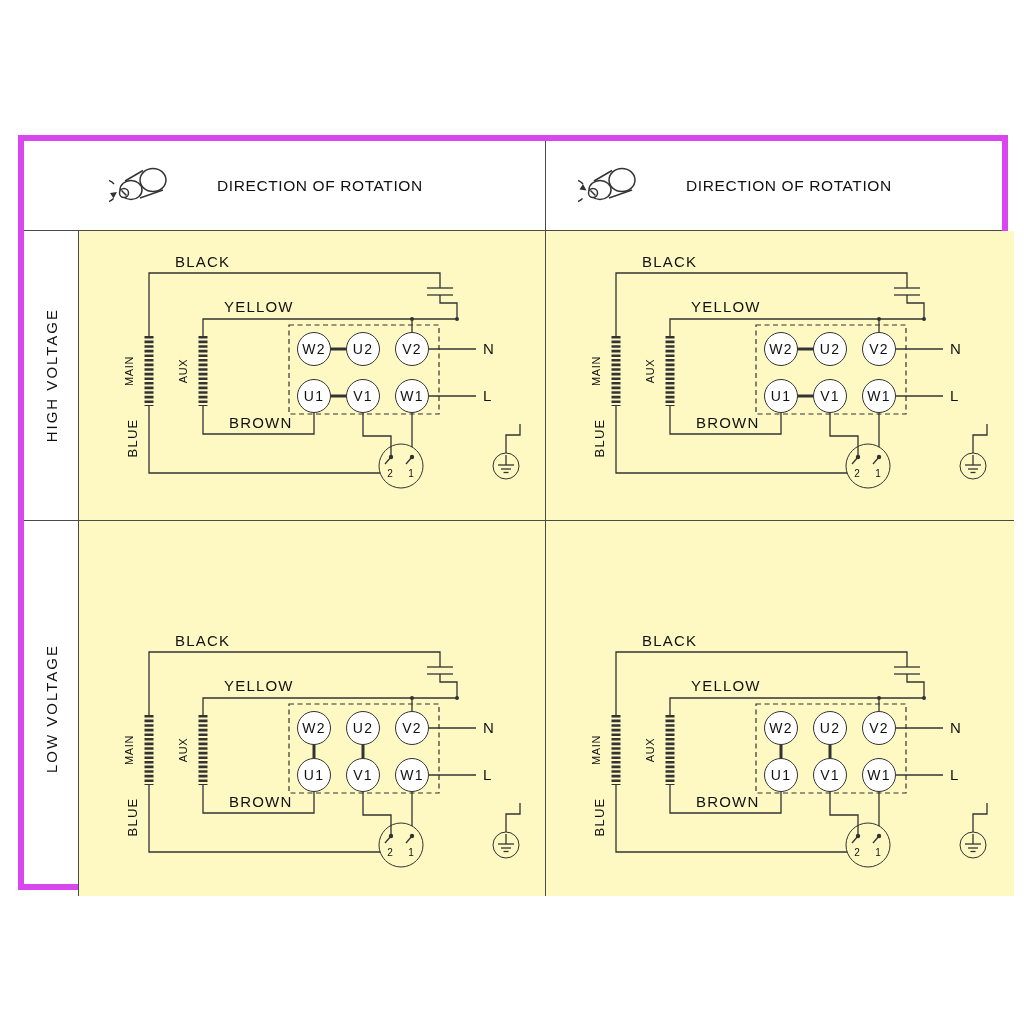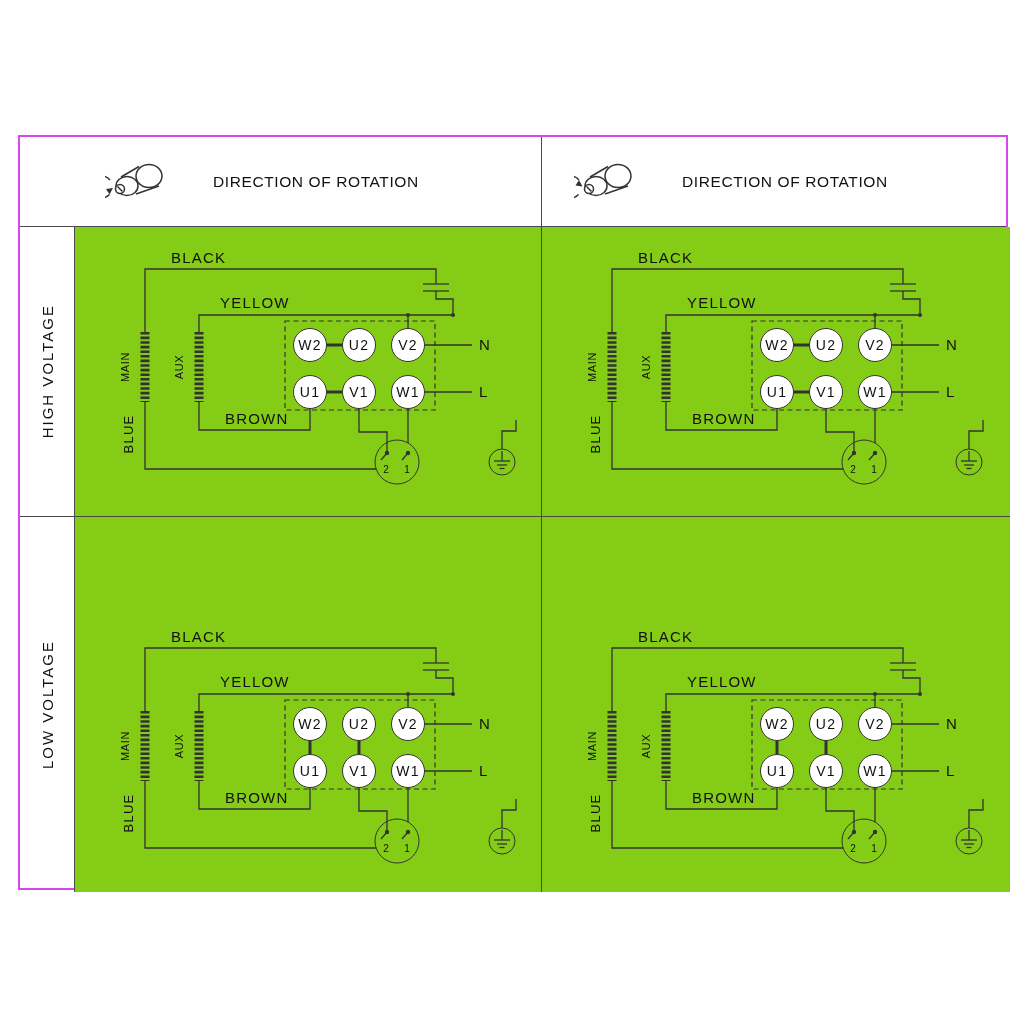--- a/index.html
+++ b/index.html
@@ -1,29 +1,29 @@
 <!DOCTYPE html>
 <html><head>
 <meta charset="utf-8">
 <style>
   html,body{margin:0;padding:0;background:#ffffff;}
   body{width:1024px;height:1024px;font-family:"Liberation Sans",sans-serif;color:#111;}
   .sheet{position:relative;width:1024px;height:1024px;background:#fff;overflow:hidden;}
-  .frame{position:absolute;left:18px;top:135px;width:990px;height:755px;border:2px solid #d946ef;background:#fff;box-sizing:border-box;}
+  .frame{position:absolute;left:18px;top:135px;width:990px;height:755px;border:6px solid #d946ef;background:#fff;box-sizing:border-box;}
   .header-row{position:absolute;left:0;top:0;width:100%;height:90px;border-bottom:1px solid #4a4a4a;display:flex;box-sizing:border-box;}
   .header-cell{display:flex;align-items:center;gap:42px;box-sizing:border-box;height:100%;}
   .header-cell.left{width:522px;border-right:1px solid #4a4a4a;padding-left:85px;}
   .header-cell.right{flex:1;padding-left:32px;}
   .header-title{font-size:15.5px;letter-spacing:0.6px;white-space:nowrap;}
   .side-col{position:absolute;left:0;top:90px;width:55px;height:665px;border-right:1px solid #4a4a4a;box-sizing:border-box;}
   .side-cell{display:flex;align-items:center;justify-content:center;box-sizing:border-box;}
   .side-cell.top{height:290px;border-bottom:1px solid #4a4a4a;}
   .side-cell.bottom{height:375px;}
   .vlabel{writing-mode:vertical-rl;transform:rotate(180deg);font-size:15px;letter-spacing:2px;white-space:nowrap;}
-  .q{position:absolute;box-sizing:border-box;background:#84cc16;}
+  .q{position:absolute;box-sizing:border-box;background:#fef9c3;}
   #q-tl{left:55px;top:90px;width:467px;height:290px;border-right:1px solid #4a4a4a;border-bottom:1px solid #4a4a4a;}
   #q-tr{left:522px;top:90px;width:468px;height:290px;border-bottom:1px solid #4a4a4a;}
   #q-bl{left:55px;top:380px;width:467px;height:375px;border-right:1px solid #4a4a4a;}
   #q-br{left:522px;top:380px;width:468px;height:375px;}
   .q svg{position:absolute;left:0;top:0;}
   .q.low svg{top:89px;}
   .motor-icon{flex:0 0 auto;}
   
   text{font-family:"Liberation Sans",sans-serif;}
   .t15{font-size:15px;letter-spacing:1.2px;}

